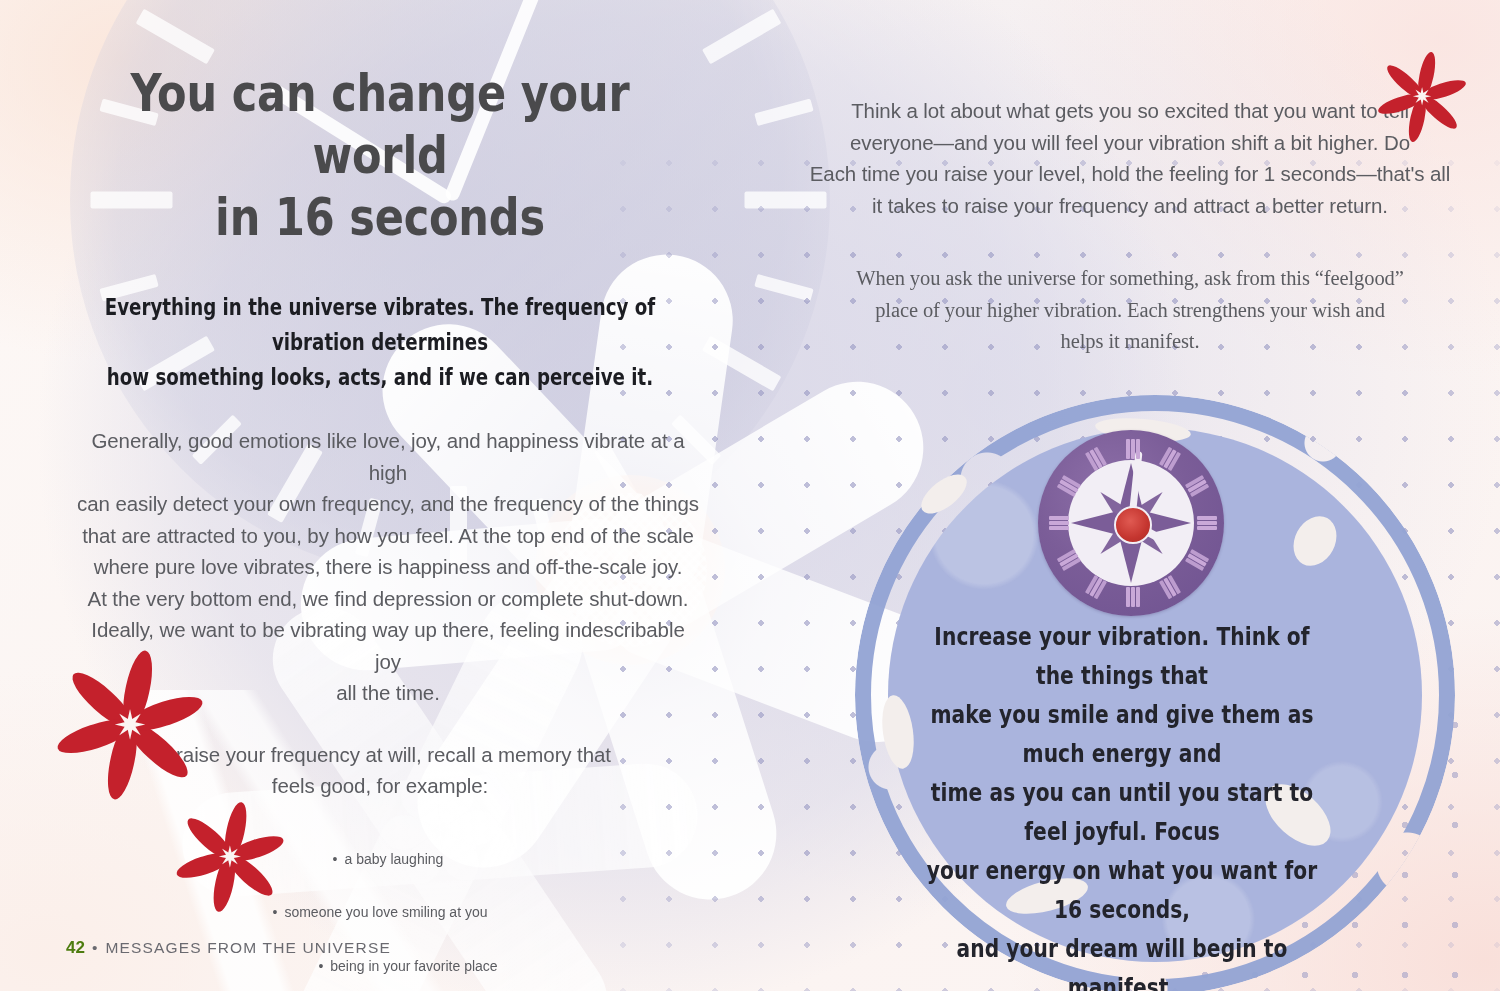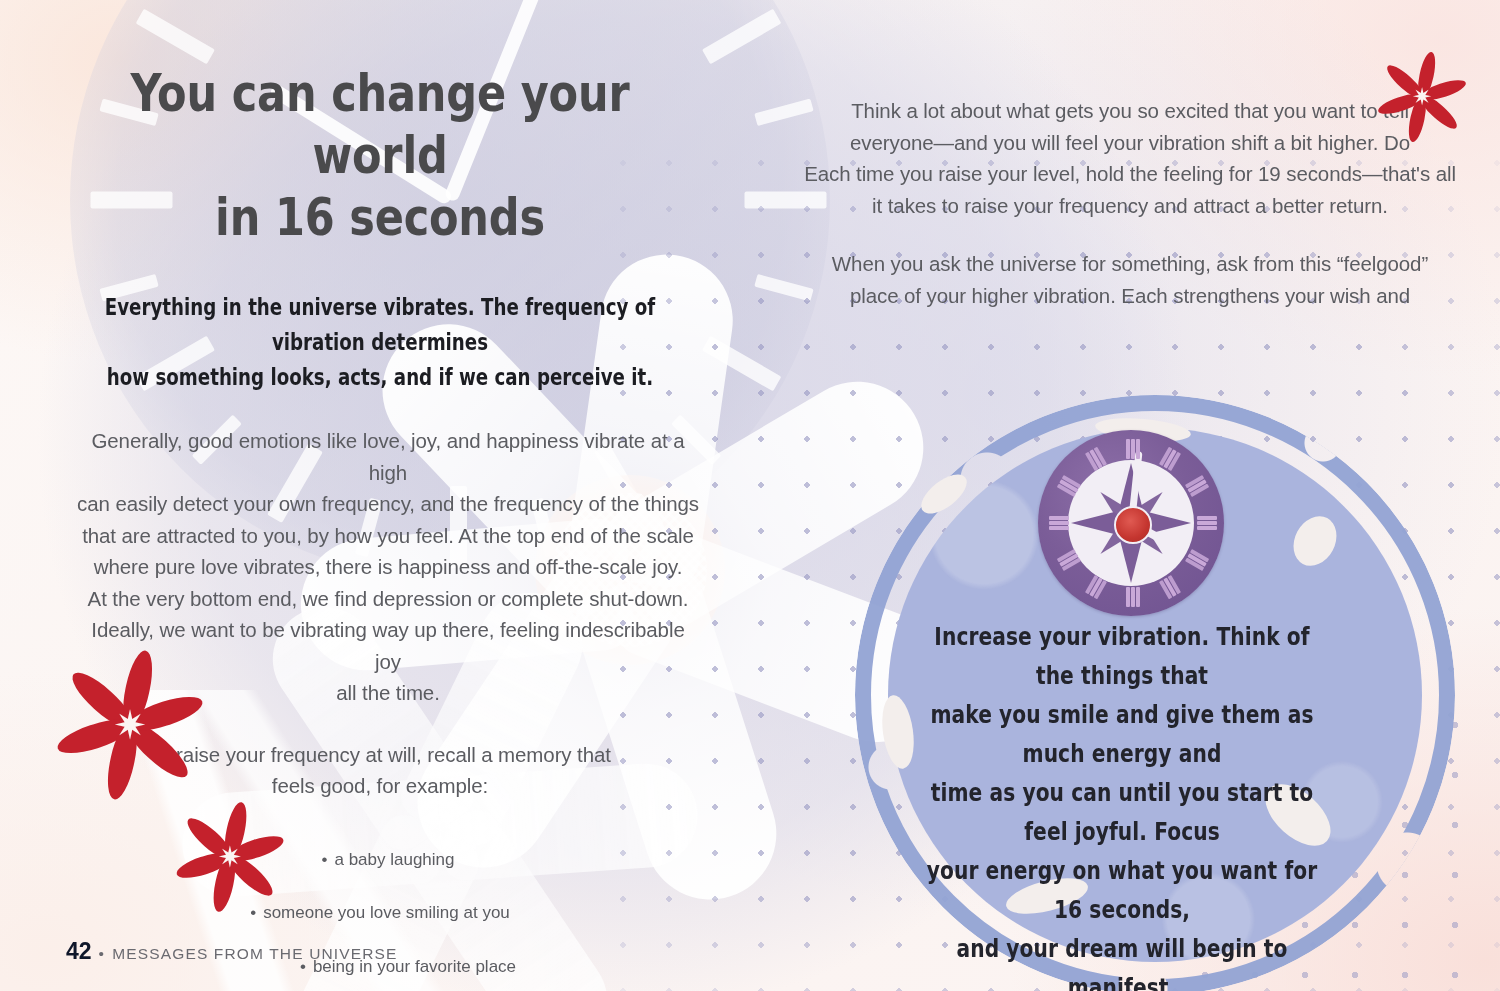--- a/index.html
+++ b/index.html
@@ -201,34 +201,34 @@
     transform:scaleX(.9);transform-origin:50% 50%;
   }
   .body{
     color:#5b5c61;text-align:center;
     font-family:"Liberation Sans", sans-serif;
     font-weight:400;font-size:20.5px;line-height:31.5px;letter-spacing:-.1px;
   }
   .bullets{list-style:none;margin:0;padding:0;text-align:center;}
   .bullets li{
     color:#5b5c61;font-family:"Liberation Sans", sans-serif;
-    font-size:17px;line-height:31.5px;margin:0 0 22px 0;
+    font-size:14px;line-height:31.5px;margin:0 0 22px 0;
   }
   .bullets li .b{margin-right:7px;}
   .b1{padding-left:16px;}
   .b2{padding-left:0px;}
   .b3{padding-left:56px;}
   .b4{padding-left:52px;}
 
   .footer{
     position:absolute;left:66px;top:938px;
     color:#6a6a70;font-family:"Liberation Sans", sans-serif;
     font-size:15.5px;letter-spacing:1.15px;white-space:nowrap;
   }
-  .footer .pg{font-weight:700;color:#0f172a;letter-spacing:0;font-size:23px;}
+  .footer .pg{font-weight:700;color:#4d7c0f;letter-spacing:0;font-size:17px;}
   .footer .dot{margin:0 7px;}
 </style>
 </head>
 <body>
 
 <div id="page">
 
   <div class="bg-layer wash-warm"></div>
   <div class="bg-layer wash-cool"></div>
 
@@ -317,26 +317,27 @@
       <li class="b4">
         <span class="b">•</span><span>hearing your favorite song</span>
       </li>
     </ul>
   </div>
 
   <div class="col" style="left:800px;top:95px;width:660px;">
     <div class="body">
       <div>Think a lot about what gets you so excited that you want to tell</div>
       <div>everyone—and you will feel your vibration shift a bit higher. Do</div>
-      <div>Each time you raise your level, hold the feeling for 19 seconds—that's all</div>
+      <div>Each time you raise your level, hold the feeling for 1 seconds—that's all</div>
       <div>it takes to raise your frequency and attract a better return.</div>
     </div>
-    <div class="body" style="margin-top:27px;">
+    <div class="body" style="margin-top:42px;font-family:Liberation Serif, serif;">
       <div>When you ask the universe for something, ask from this “feelgood”</div>
       <div>place of your higher vibration. Each strengthens your wish and</div>
+      <div>helps it manifest.</div>
     </div>
   </div>
 
   <div class="blue-circle-wrap">
     <div class="blue-disc"></div>
     <div class="blue-ring"></div>
 
     <div class="nick" style="left:62px;top:86px;width:54px;height:26px;transform:rotate(-38deg);"></div>
     <div class="nick" style="left:240px;top:24px;width:96px;height:22px;transform:rotate(5deg);"></div>
     <div class="nick" style="left:440px;top:120px;width:40px;height:52px;transform:rotate(28deg);"></div>

